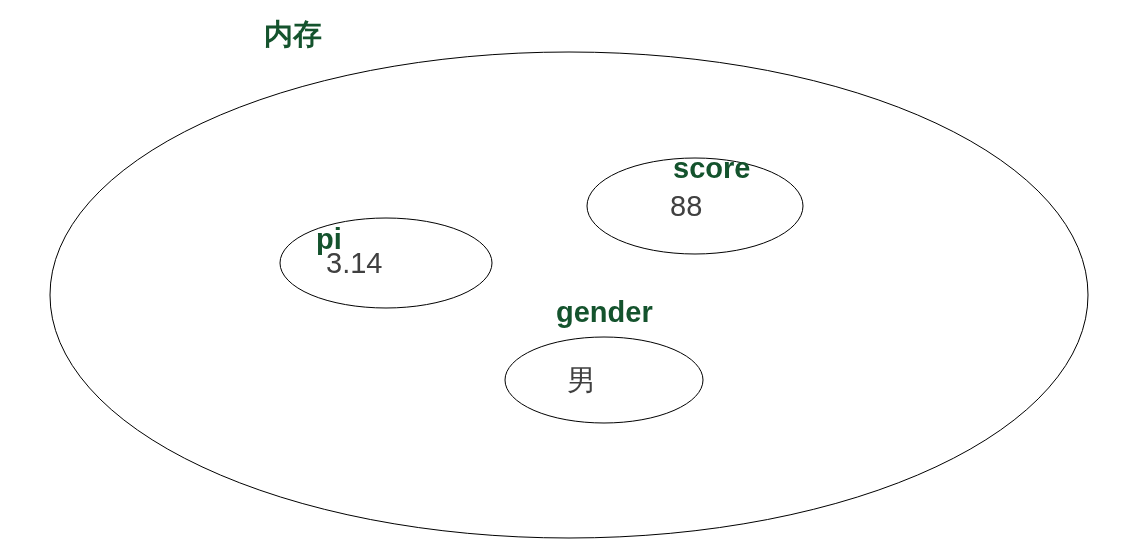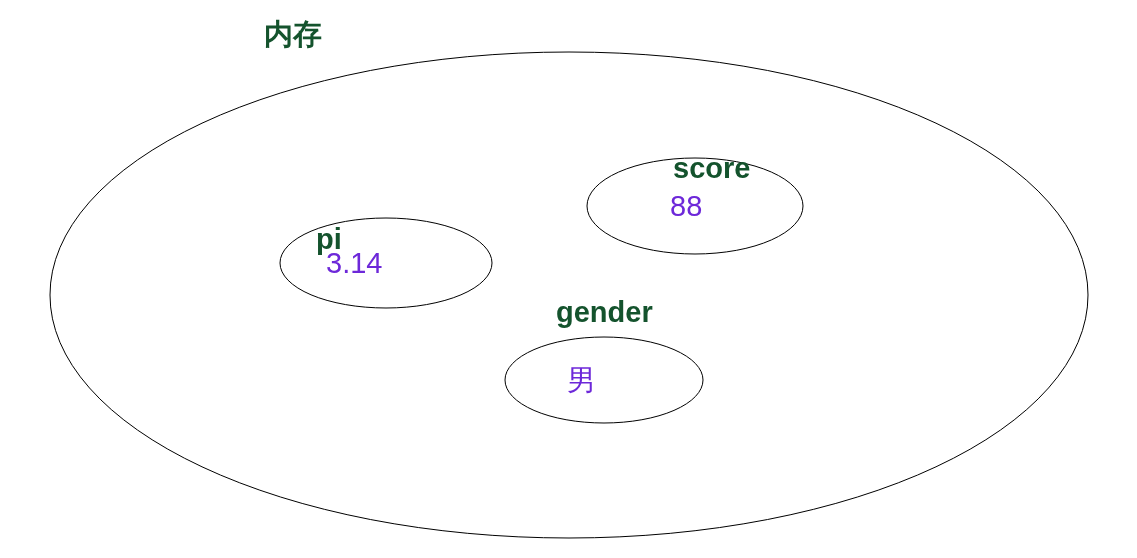--- a/index.html
+++ b/index.html
@@ -33,21 +33,21 @@
     position: absolute;
     color: #14532d;
     font-family: "Liberation Sans", "DejaVu Sans", sans-serif;
     font-size: 29px;
     line-height: 1;
     white-space: nowrap;
     font-weight: 700;
   }
   .val {
     position: absolute;
-    color: #6d28d9;
+    color: #404040;
     font-family: "Liberation Sans", "DejaVu Sans", sans-serif;
     font-size: 29px;
     line-height: 1;
     white-space: nowrap;
     font-weight: 400;
   }
   .cjk {
     font-family: "DejaVu Sans", "Liberation Sans", sans-serif;
   }
   

